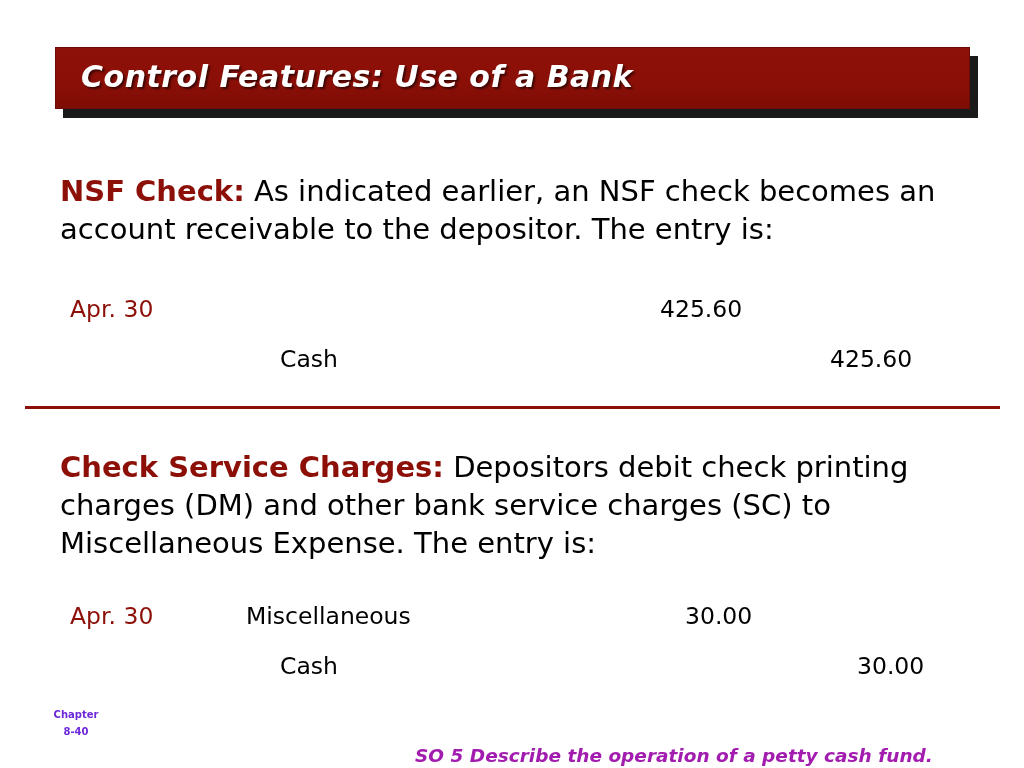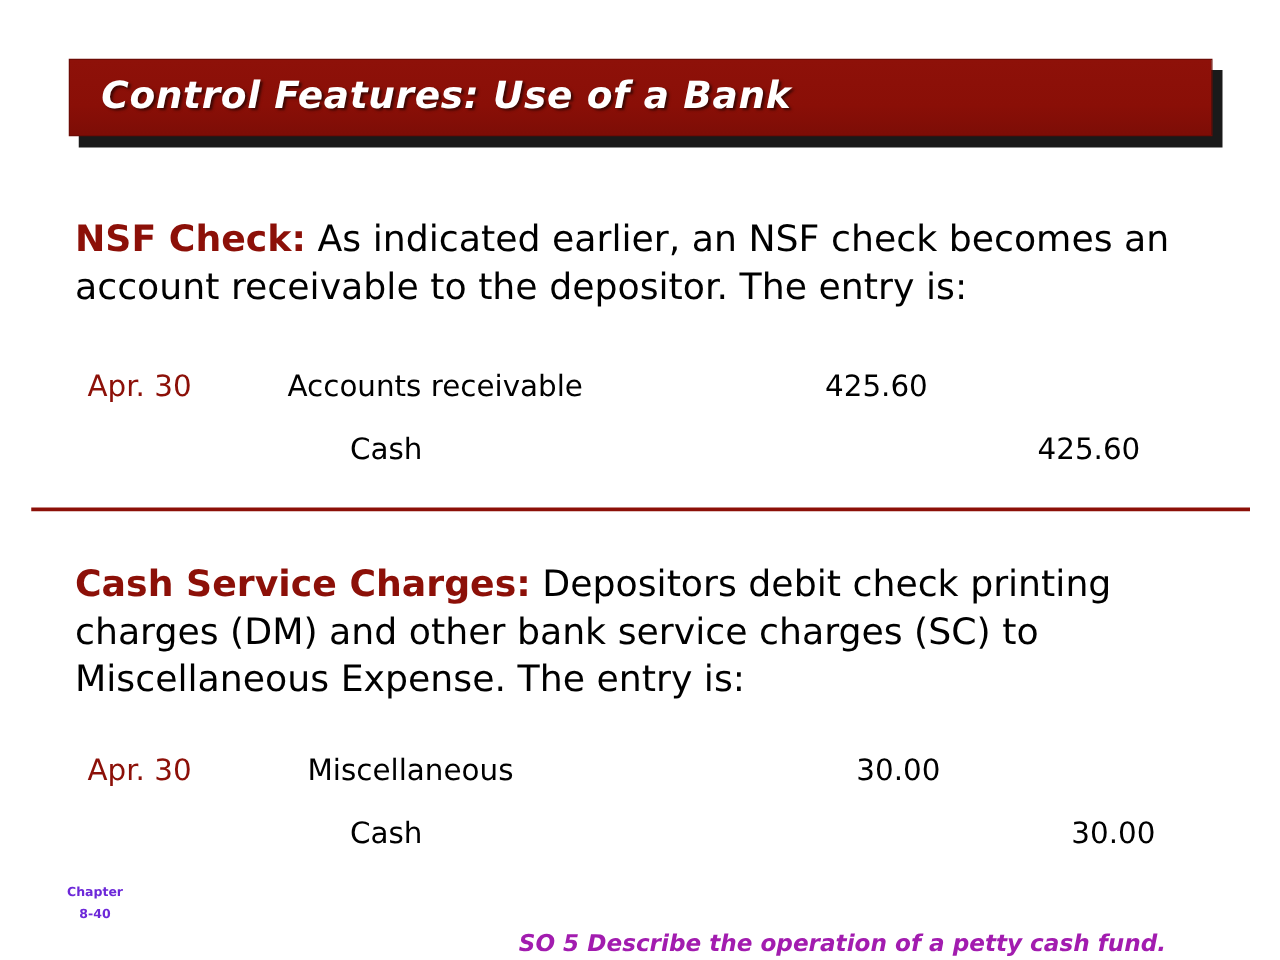--- a/index.html
+++ b/index.html
@@ -151,33 +151,32 @@
   <div class="title-bar"></div>
   <div class="title-text">Control Features:  Use of a Bank</div>
 </div>
 
 <div class="para para-nsf">
   <span class="lead">NSF Check:</span><span>  As indicated earlier, an NSF check becomes an account receivable to the depositor.  The entry is:</span>
 </div>
 
 <div class="entry entry-1">
   <span class="date">Apr. 30</span>
-  <span class="account">Accounts receivable</span>
   <span class="amount">425.60</span>
 </div>
 <div class="entry entry-2">
   <span class="date"></span>
   <span class="account">Cash</span>
   <span class="amount">425.60</span>
 </div>
 
 <div class="divider"></div>
 
 <div class="para para-bsc">
-  <span class="lead">Cash Service Charges:</span><span>  Depositors debit check printing charges (DM) and other bank service charges (SC) to Miscellaneous Expense. The entry is:</span>
+  <span class="lead">Check Service Charges:</span><span>  Depositors debit check printing charges (DM) and other bank service charges (SC) to Miscellaneous Expense. The entry is:</span>
 </div>
 
 <div class="entry entry-3">
   <span class="date">Apr. 30</span>
   <span class="account">Miscellaneous</span>
   <span class="amount">30.00</span>
 </div>
 <div class="entry entry-4">
   <span class="date"></span>
   <span class="account">Cash</span>

